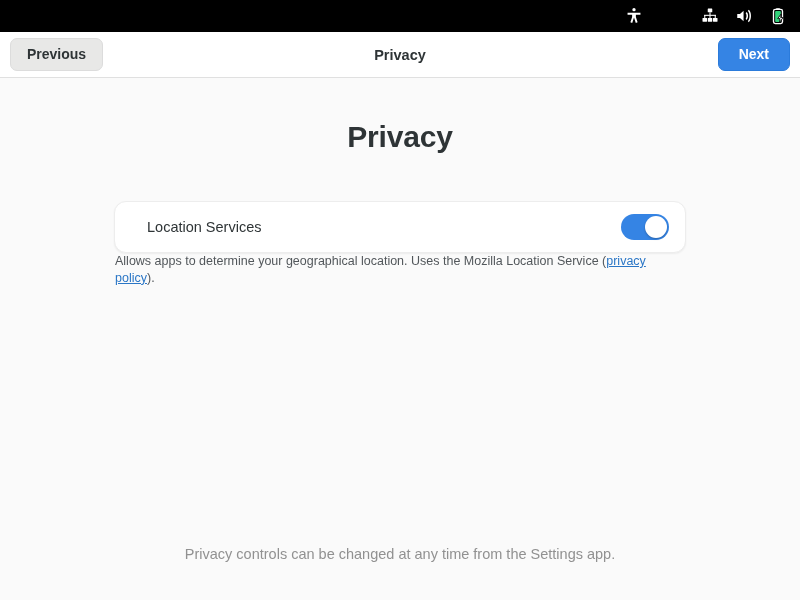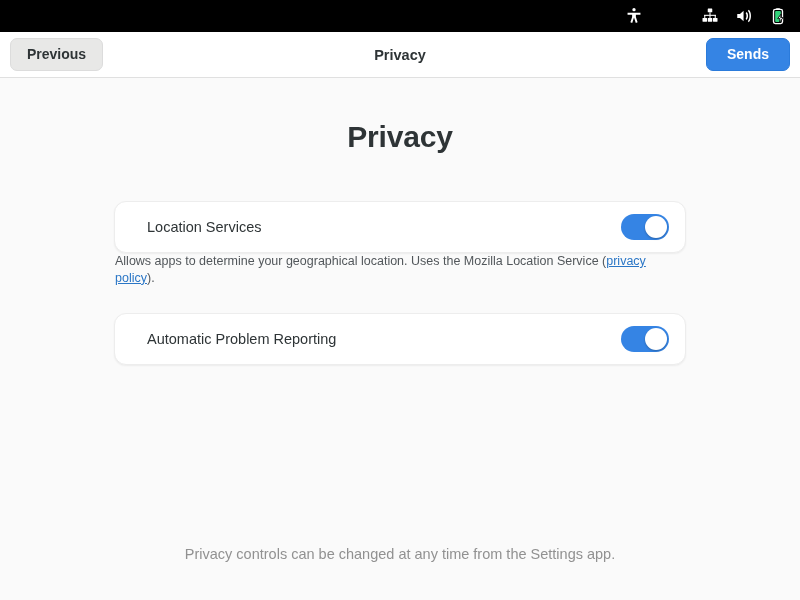--- a/index.html
+++ b/index.html
@@ -238,21 +238,21 @@
     </span>
 
   </div>
 </div>
 
 <div class="header-bar">
   <button class="btn btn-previous">Previous</button>
 
   <div class="header-title">Privacy</div>
 
-  <button class="btn btn-next">Sends</button>
+  <button class="btn btn-next">Next</button>
 </div>
 
 <div class="content">
 
   <div class="page-title">Privacy</div>
 
   <div class="rows">
 
     <div class="pref-group">
       <div class="pref-row">
@@ -260,25 +260,19 @@
         <span class="switch on">
           <span class="knob"></span>
         </span>
       </div>
       <div class="pref-desc">
         <span>Allows apps to determine your geographical location. Uses the Mozilla Location Service (</span><a href="#">privacy policy</a><span>).</span>
       </div>
     </div>
 
     <div class="pref-group">
-      <div class="pref-row">
-        <span class="pref-label">Automatic Problem Reporting</span>
-        <span class="switch on">
-          <span class="knob"></span>
-        </span>
-      </div>
     </div>
 
   </div>
 
   <div class="footer-note">Privacy controls can be changed at any time from the Settings app.</div>
 
 </div>
 
 </body></html>

